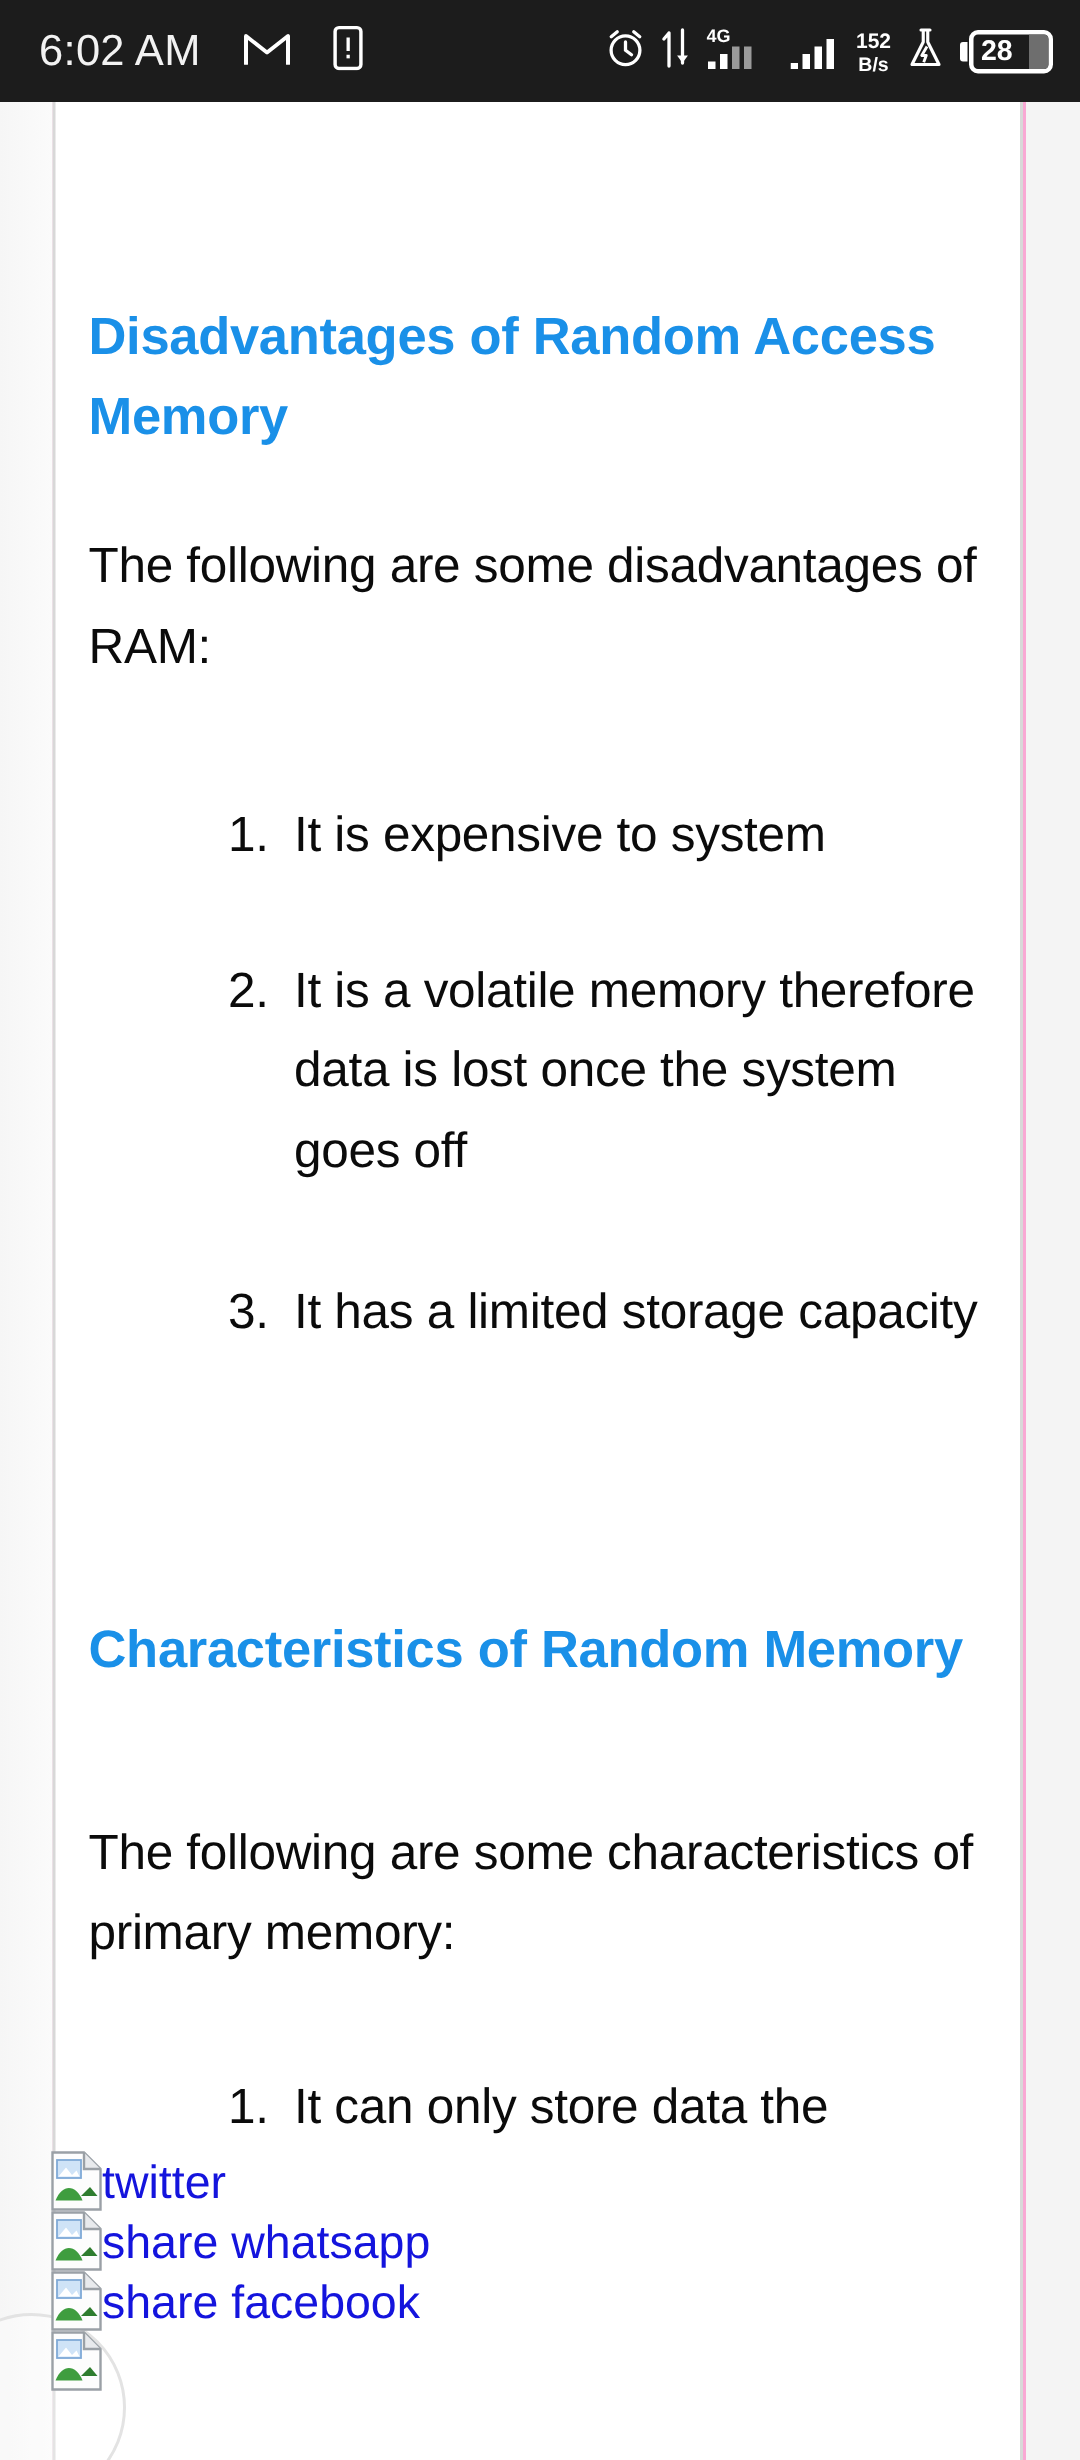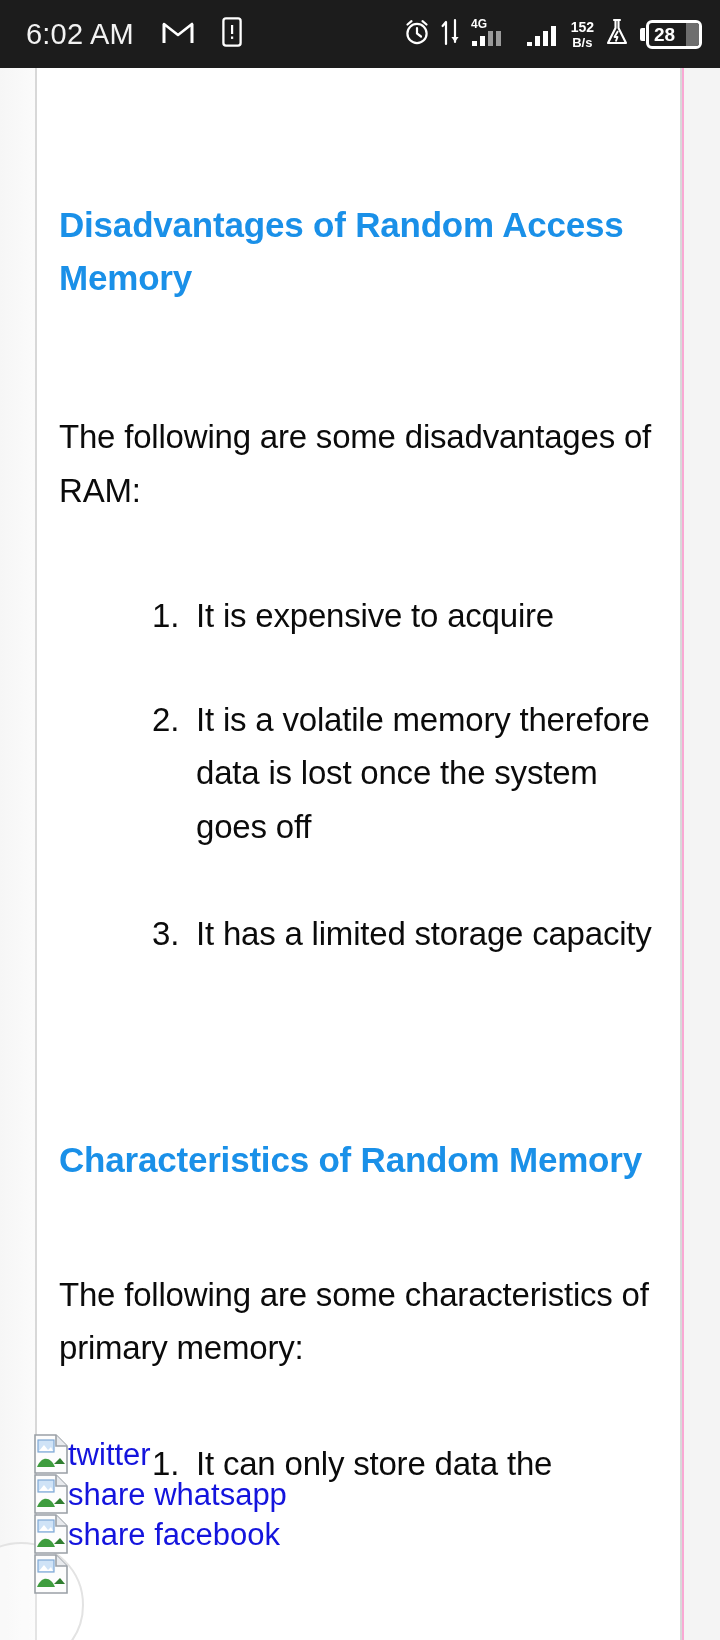--- a/index.html
+++ b/index.html
@@ -226,26 +226,26 @@
 
   <div class="page">
     <div class="gutter-left"></div>
     <div class="gutter-right"></div>
 
     <div class="page-col">
       <div class="content">
 
         <h2 class="sec-title" style="margin-top:130px;">Disadvantages of Random Access Memory</h2>
 
-        <p class="body" style="margin-top:106px;">The following are some disadvantages of RAM:</p>
+        <p class="body" style="margin-top:46px;">The following are some disadvantages of RAM:</p>
 
         <ol class="num-list" style="margin-top:72px;">
           <li>
             <span class="marker">1.</span>
-            <span>It is expensive to acquire</span>
+            <span>It is expensive to system</span>
           </li>
           <li style="margin-top:50px;">
             <span class="marker">2.</span>
             <span>It is a volatile memory therefore data is lost once the system goes off</span>
           </li>
           <li style="margin-top:54px;">
             <span class="marker">3.</span>
             <span>It has a limited storage capacity</span>
           </li>
         </ol>

